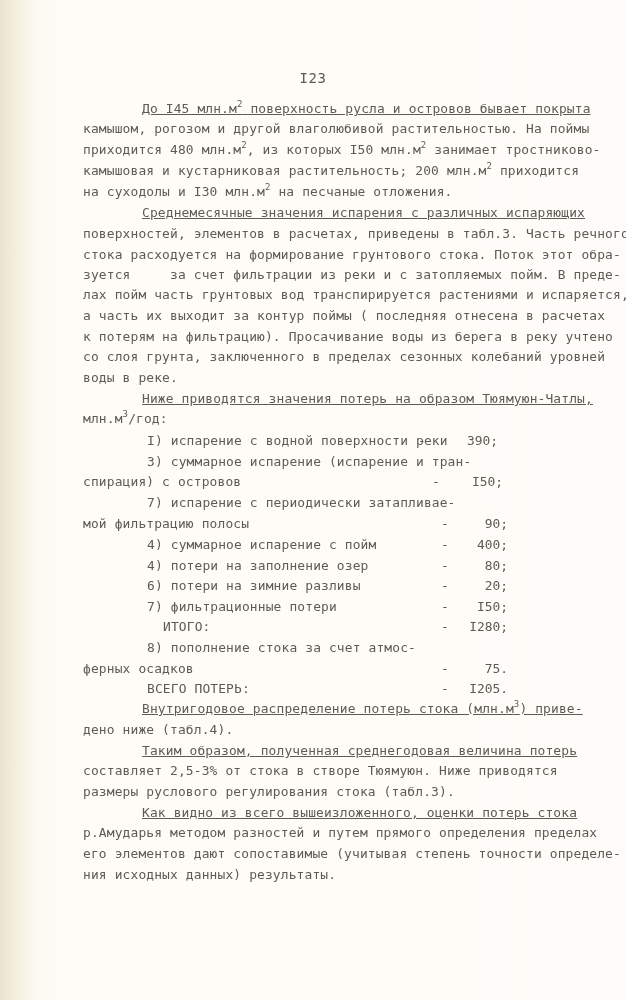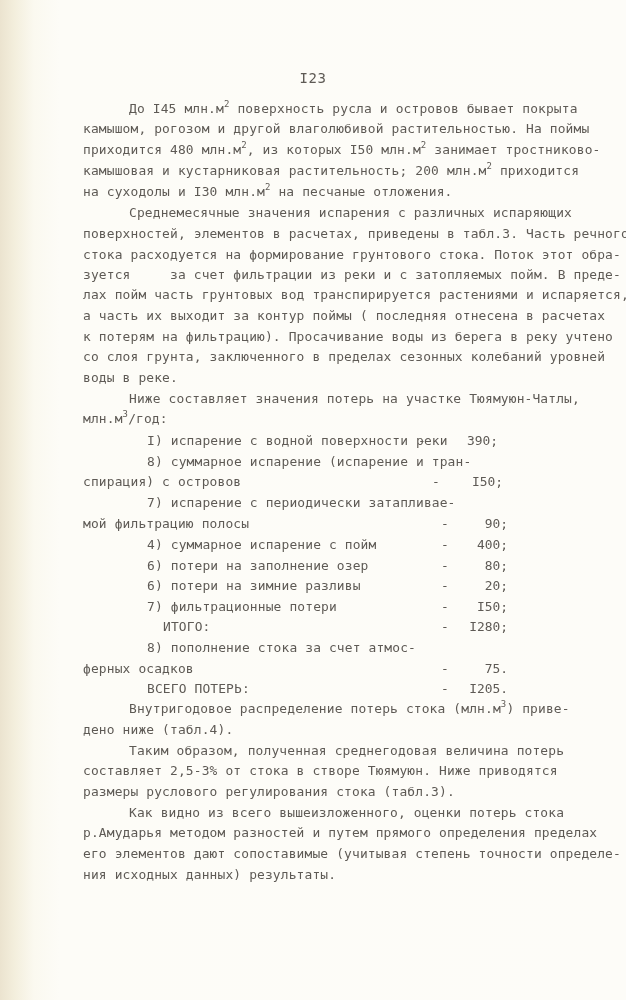--- a/index.html
+++ b/index.html
@@ -11,21 +11,21 @@
     position:relative;
   }
   .page-number {
     position:absolute; left:0; right:0; top:70px;
     text-align:center; font-size:14px; letter-spacing:0.5px;
   }
   .line {
     position:absolute; left:83px; white-space:pre;
     font-size:12.9px; line-height:20px; letter-spacing:0.15px;
   }
-  .indent { left:129px; }
+  .indent { left:142px;text-decoration:underline; }
   .item { left:147px; }
   .total-label { left:163px; }
   .val {
     position:absolute; white-space:pre; font-size:12.9px; line-height:20px;
   }
   .dash { left:439px; }
   .num { width:68px; text-align:right; left:437px; }
   sup { font-size:9px; vertical-align:6px; line-height:0; }
 </style>
 </head>
@@ -44,43 +44,43 @@
   <div class="line indent" style="top:203px">Среднемесячные значения испарения с различных испаряющих</div>
   <div class="line" style="top:224px">поверхностей, элементов в расчетах, приведены в табл.3. Часть речного</div>
   <div class="line" style="top:245px">стока расходуется на формирование грунтового стока. Поток этот обра-</div>
   <div class="line" style="top:265px">зуется     за счет фильтрации из реки и с затопляемых пойм. В преде-</div>
   <div class="line" style="top:285px">лах пойм часть грунтовых вод транспирируется растениями и испаряется,</div>
   <div class="line" style="top:306px">а часть их выходит за контур поймы ( последняя отнесена в расчетах</div>
   <div class="line" style="top:327px">к потерям на фильтрацию). Просачивание воды из берега в реку учтено</div>
   <div class="line" style="top:347px">со слоя грунта, заключенного в пределах сезонных колебаний уровней</div>
   <div class="line" style="top:368px">воды в реке.</div>
 
-  <div class="line indent" style="top:389px">Ниже составляет значения потерь на участке Тюямуюн-Чатлы,</div>
+  <div class="line indent" style="top:389px">Ниже приводятся значения потерь на образом Тюямуюн-Чатлы,</div>
   <div class="line" style="top:409px"><span>млн.м</span><sup>3</sup><span>/год:</span></div>
 
   <div>
     <div class="line item" style="top:431px">I) испарение с водной поверхности реки</div>
     <div class="val dash" style="top:431px;left:418px">-</div>
     <div class="val num" style="top:431px;left:430px">390;</div>
 
-    <div class="line item" style="top:452px">8) суммарное испарение (испарение и тран-</div>
+    <div class="line item" style="top:452px">3) суммарное испарение (испарение и тран-</div>
     <div class="line" style="top:472px">спирация) с островов</div>
     <div class="val dash" style="top:472px;left:432px">-</div>
     <div class="val num" style="top:472px;left:435px">I50;</div>
 
     <div class="line item" style="top:493px">7) испарение с периодически затапливае-</div>
     <div class="line" style="top:514px">мой фильтрацию полосы</div>
     <div class="val dash" style="top:514px;left:441px">-</div>
     <div class="val num" style="top:514px;left:440px">90;</div>
 
     <div class="line item" style="top:535px">4) суммарное испарение с пойм</div>
     <div class="val dash" style="top:535px;left:441px">-</div>
     <div class="val num" style="top:535px;left:440px">400;</div>
 
-    <div class="line item" style="top:556px">6) потери на заполнение озер</div>
+    <div class="line item" style="top:556px">4) потери на заполнение озер</div>
     <div class="val dash" style="top:556px;left:441px">-</div>
     <div class="val num" style="top:556px;left:440px">80;</div>
 
     <div class="line item" style="top:576px">6) потери на зимние разливы</div>
     <div class="val dash" style="top:576px;left:441px">-</div>
     <div class="val num" style="top:576px;left:440px">20;</div>
 
     <div class="line item" style="top:597px">7) фильтрационные потери</div>
     <div class="val dash" style="top:597px;left:441px">-</div>
     <div class="val num" style="top:597px;left:440px">I50;</div>

